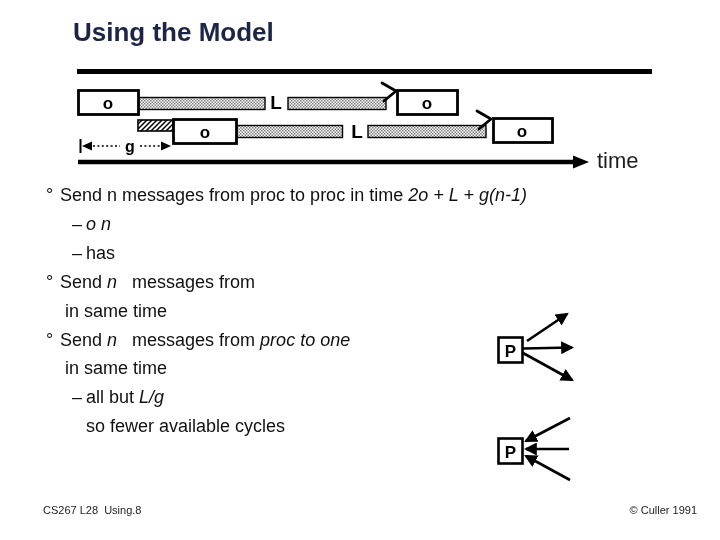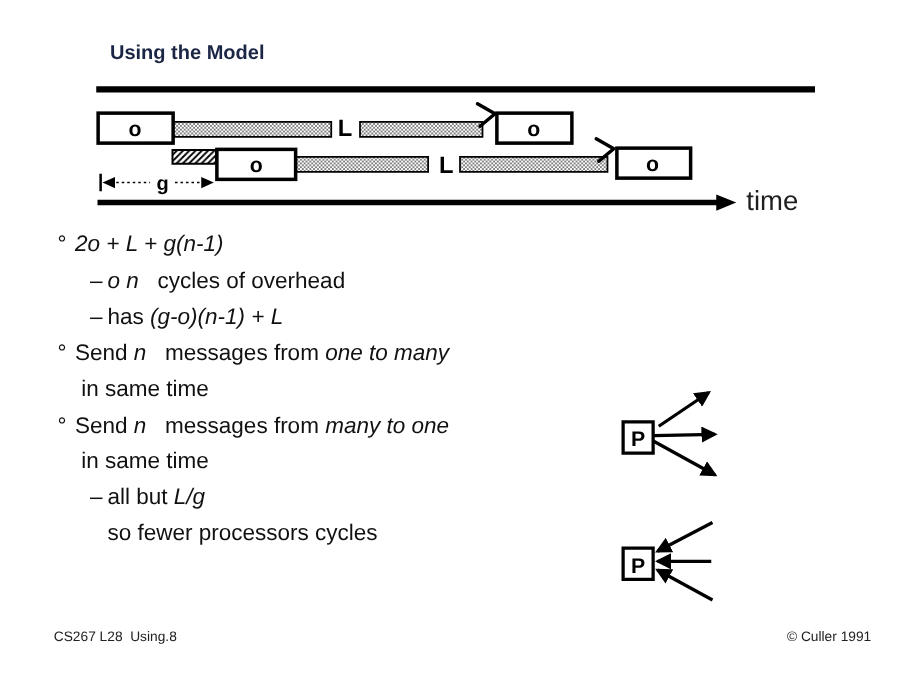--- a/index.html
+++ b/index.html
@@ -3,22 +3,22 @@
 <meta charset="utf-8">
 <style>
   html,body{margin:0;padding:0;}
   body{
     width:720px;height:540px;position:relative;background:#ffffff;overflow:hidden;
     font-family:"Liberation Sans",sans-serif;color:#111111;
   }
   .abs{position:absolute;}
   
   .title{
-    left:88px;top:17px;font-size:16px;font-weight:bold;color:#1b2545;
-    letter-spacing:0px;white-space:pre;margin-top:17px;
+    left:73px;top:17px;font-size:26px;font-weight:bold;color:#1b2545;
+    letter-spacing:0px;white-space:pre;
   }
   .rule{left:77px;top:69px;width:575px;height:5px;background:#000;}
   
   .line{
     position:absolute;display:flex;align-items:flex-start;
     font-size:18px;line-height:22px;color:#111;white-space:pre;
   }
   .line .mk{width:14px;flex:0 0 14px;}
   .l-bullet{left:46px;}
   .l-dash{left:72px;}
@@ -97,59 +97,57 @@
 
   <g>
     <line class="solid" x1="78" y1="80" x2="574" y2="80" stroke-width="4.5"></line>
     <polygon points="589,80 573,73.5 573,86.5" fill="#000"></polygon>
     <text class="timelab" x="597" y="86">time</text>
   </g>
 </svg>
 
 <div class="line l-bullet" style="top:184px">
   <span class="mk">°</span>
+  <span>Send n messages from proc to proc in time </span>
   <span class="it">2o + L + g(n-1)</span>
 </div>
 <div class="line l-dash" style="top:213px">
   <span class="mk">–</span>
   <span class="it">o n</span>
-  <span>   cycles of overhead</span>
 </div>
 <div class="line l-dash" style="top:242px">
   <span class="mk">–</span>
   <span>has </span>
-  <span class="it">(g-o)(n-1) + L</span>
 </div>
 <div class="line l-bullet" style="top:271px">
   <span class="mk">°</span>
   <span>Send </span>
   <span class="it">n</span>
   <span>   messages from </span>
-  <span class="it">one to many</span>
 </div>
 <div class="line l-cont1" style="top:300px">
   <span>in same time</span>
 </div>
 <div class="line l-bullet" style="top:329px">
   <span class="mk">°</span>
   <span>Send </span>
   <span class="it">n</span>
   <span>   messages from </span>
-  <span class="it">many to one</span>
+  <span class="it">proc to one</span>
 </div>
 <div class="line l-cont1" style="top:357px">
   <span>in same time</span>
 </div>
 <div class="line l-dash" style="top:386px">
   <span class="mk">–</span>
   <span>all but </span>
   <span class="it">L/g</span>
 </div>
 <div class="line l-cont2" style="top:415px">
-  <span>so fewer processors cycles</span>
+  <span>so fewer available cycles</span>
 </div>
 
 <svg width="120" height="100" viewBox="0 0 120 100" style="left:480px;top:300px">
   <defs>
     <marker id="tri-out" viewBox="0 0 12 12" refX="10" refY="6" markerWidth="13" markerHeight="13" orient="auto" markerUnits="userSpaceOnUse">
       <path d="M0,0 L12,6 L0,12 z" fill="#000"></path>
     </marker>
   </defs>
   <line class="fanline" x1="47" y1="41" x2="87" y2="14" marker-end="url(#tri-out)"></line>
   <line class="fanline" x1="43" y1="48.5" x2="92" y2="47.5" marker-end="url(#tri-out)"></line>

